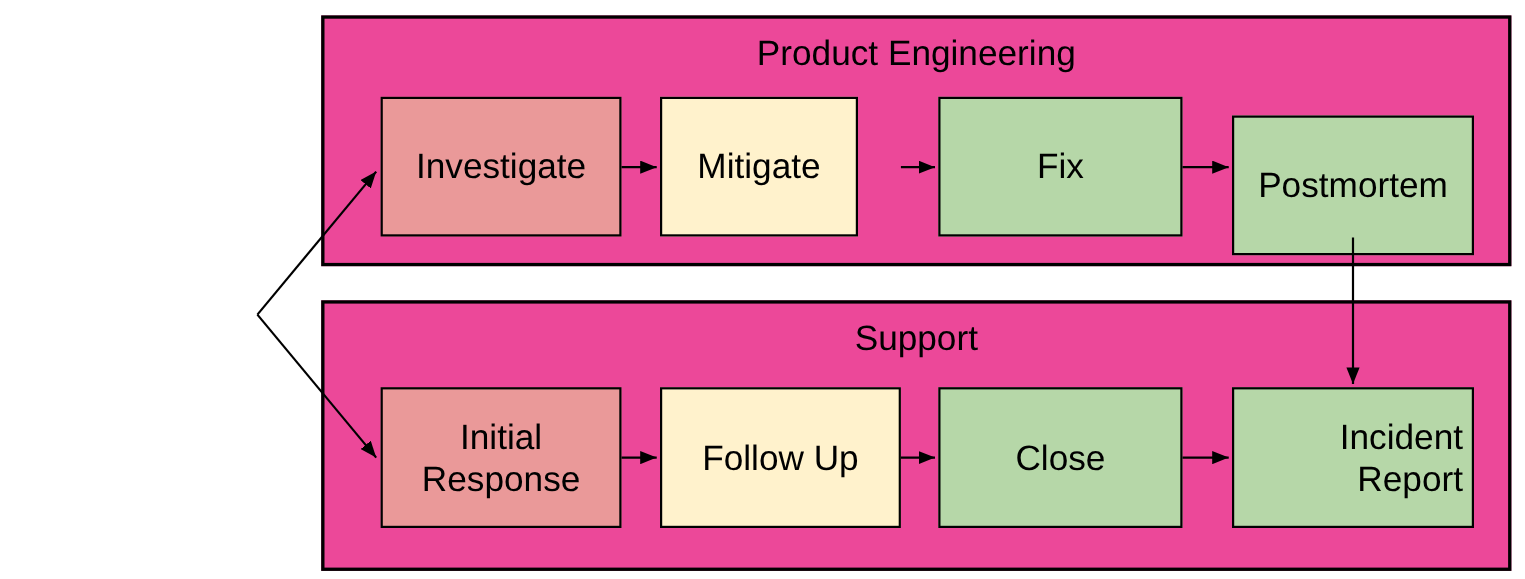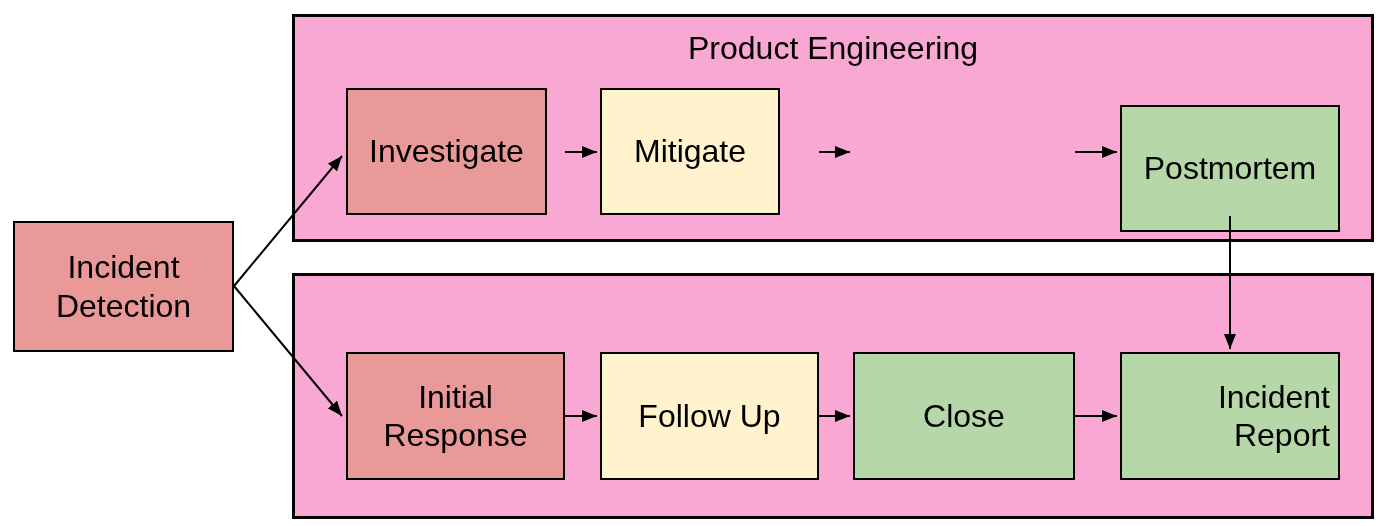--- a/index.html
+++ b/index.html
@@ -11,21 +11,21 @@
   .canvas {
     position: relative;
     width: 1386px;
     height: 526px;
     background: #FFFFFF;
     overflow: hidden;
     color: #000000;
   }
   .lane {
     position: absolute;
-    background: #f9a8d4;
+    background: #ec4899;
     border: 3px solid #000000;
     box-sizing: border-box;
   }
   .lane-top  { left: 292px; top: 14px;  width: 1082px; height: 228px; }
   .lane-bottom { left: 292px; top: 273px; width: 1082px; height: 246px; }
   .lane-title {
     position: absolute;
     left: 0; right: 0;
     top: 12px;
     text-align: center;
@@ -44,21 +44,21 @@
     font-size: 32px;
     line-height: 1.2;
     padding: 0 8px;
   }
   .node[data-fill="red"]    { background: #EA9999; }
   .node[data-fill="yellow"] { background: #FFF2CC; }
   .node[data-fill="green"]  { background: #B6D7A8; }
   .start-node { left: 13px; top: 221px; width: 221px; height: 131px; }
 
   
-  .n-investigate { left: 51px;  top: 71px; width: 201px; height: 127px; }
+  .n-investigate { left: 51px;  top: 71px; width: 219px; height: 127px; }
   .n-mitigate    { left: 305px; top: 71px; width: 180px; height: 127px; }
   .n-fix         { left: 558px; top: 71px; width: 222px; height: 127px; }
   .n-postmortem  { left: 825px; top: 88px; width: 220px; height: 127px; }
 
   
   .n-initial-response { left: 51px;  top: 76px; width: 219px; height: 128px; }
   .n-follow-up        { left: 305px; top: 76px; width: 219px; height: 128px; }
   .n-close            { left: 558px; top: 76px; width: 222px; height: 128px; }
   .n-incident-report  { left: 825px; top: 76px; width: 220px; height: 128px; text-align: right; }
 
@@ -70,42 +70,43 @@
     pointer-events: none;
     z-index: 5;
   }
   .arrow-layer line { stroke: #000000; stroke-width: 2; }
 </style>
 </head>
 <body>
 
 <div class="canvas">
 
-  <div class="node start-node" data-fill="red">
-    <span>Incident Detection</span>
-  </div>
 
   <div class="lane lane-top">
     <div class="lane-title">Product Engineering</div>
 
     <div class="node n-investigate" data-fill="red">
       <span>Investigate</span>
     </div>
 
     <div class="node n-mitigate" data-fill="yellow">
       <span>Mitigate</span>
     </div>
 
+    <div class="node n-fix" data-fill="green">
+      <span>Fix</span>
+    </div>
 
     <div class="node n-postmortem" data-fill="green">
       <span>Postmortem</span>
     </div>
   </div>
 
   <div class="lane lane-bottom">
+    <div class="lane-title">Support</div>
 
     <div class="node n-initial-response" data-fill="red">
       <span>Initial Response</span>
     </div>
 
     <div class="node n-close" data-fill="green">
       <span>Close</span>
     </div>
 
     <div class="node n-follow-up" data-fill="yellow">

